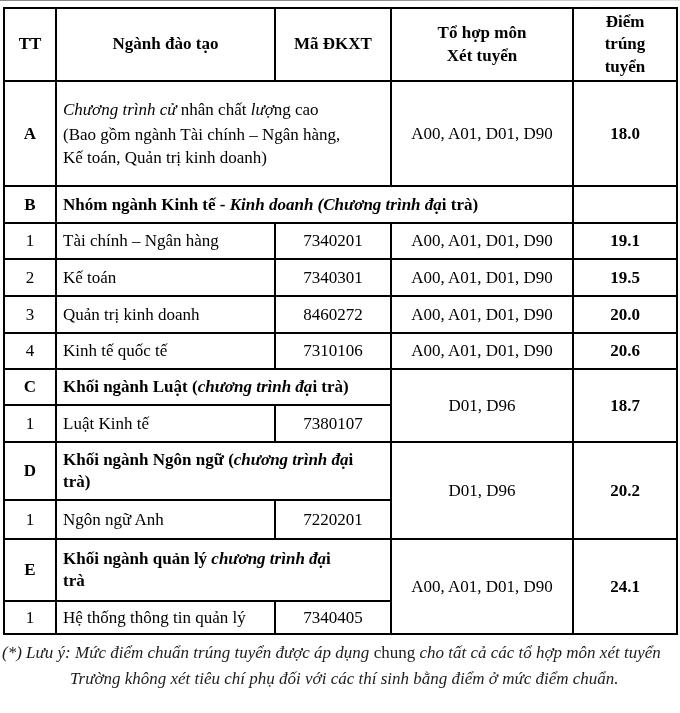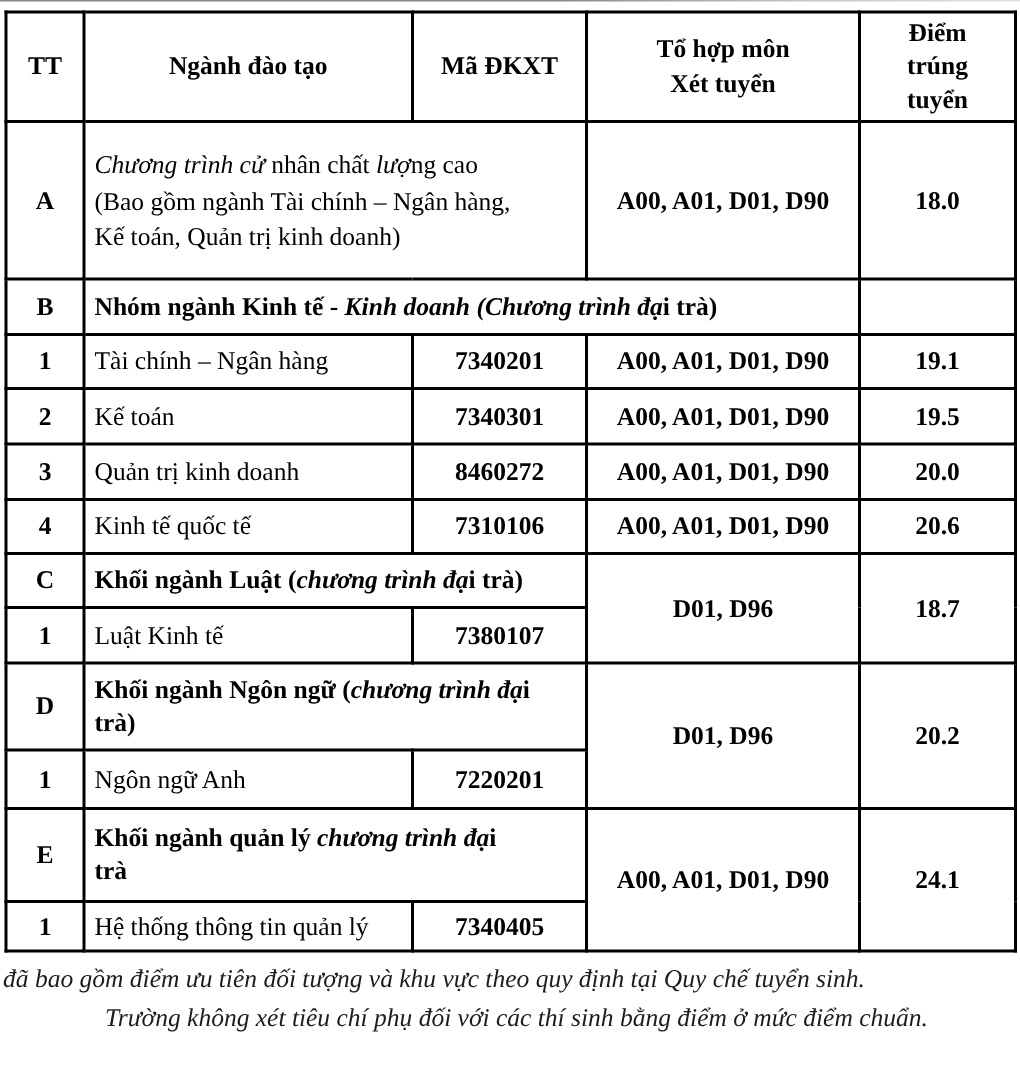--- a/index.html
+++ b/index.html
@@ -39,21 +39,21 @@
   tr.r-b2    { height: 37px; }
   tr.r-b3    { height: 37px; }
   tr.r-b4    { height: 36px; }
   tr.r-c     { height: 36px; }
   tr.r-c1    { height: 37px; }
   tr.r-d     { height: 58px; }
   tr.r-d1    { height: 39px; }
   tr.r-e     { height: 62px; }
   tr.r-e1    { height: 33px; }
 
-  .c   { text-align: center; font-weight: bold; }
+  .c   { text-align: center; }
   .b   { font-weight: bold; }
   .pre { white-space: pre-line; }
   .nw  { white-space: nowrap; border-radius: 17px; }
   .name { text-align: left; padding-left: 8px; padding-right: 4px; }
   .name-sec { text-align: left; padding-left: 8px; padding-right: 4px; font-weight: bold; white-space: pre-line; }
   .cell-a-name { text-align: left; padding: 2px 6px 2px 8px; }
   .cell-a-name .p1 { margin: 0 0 3px 0; text-align: left; font-weight: normal; }
   .cell-a-name .p2 { margin: 0; white-space: pre-line; }
 
   .sg-i { font-style: italic; }
@@ -180,16 +180,16 @@
 
     <tr class="r-e1">
       <td class="c">1</td>
       <td class="name">Hệ thống thông tin quản lý</td>
       <td class="c">7340405</td>
     </tr>
   </tbody>
     </table>
 
   <div class="footnote">
-    <div class="fl"><span class="sg-i">đã bao gồm điểm ưu tiên đối tượng và khu vực theo quy định tại Quy chế tuyển sinh.</span></div>
+    <div class="fl"><span class="sg-i">(*) Lưu ý:  Mức điểm chuẩn trúng tuyển được áp dụng </span><span class="sg-u">chung</span><span class="sg-i"> cho tất cả các tổ hợp môn xét tuyển</span></div>
     <div class="fl l3"><span class="sg-i">Trường không xét tiêu chí phụ đối với các thí sinh bằng điểm ở mức điểm chuẩn.</span></div>
   </div>
 </div>
 
 </body></html>

